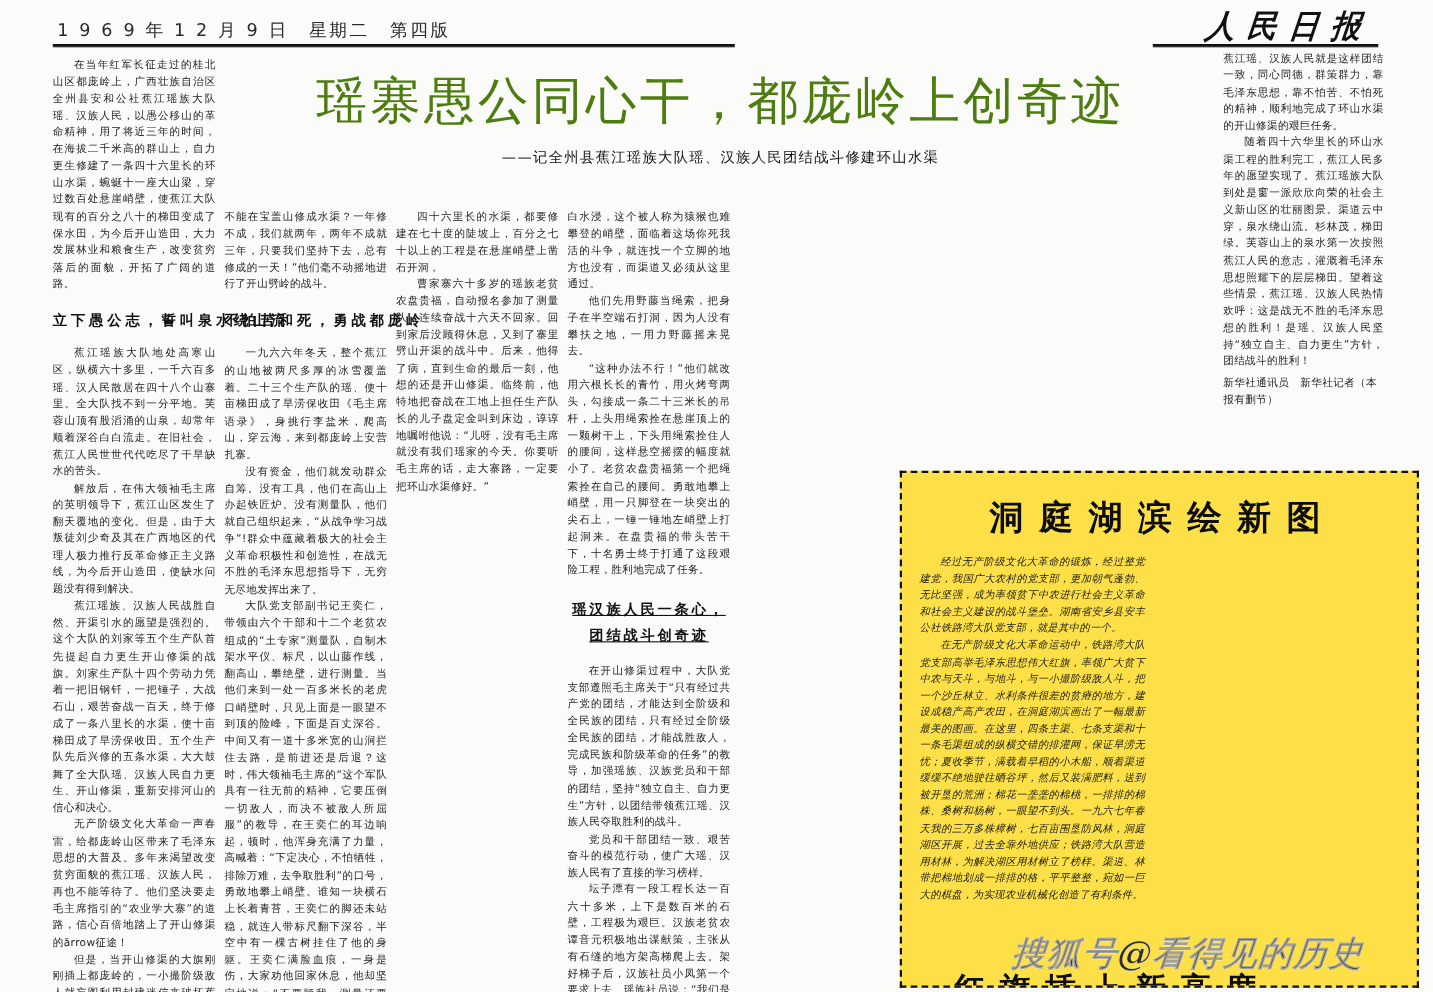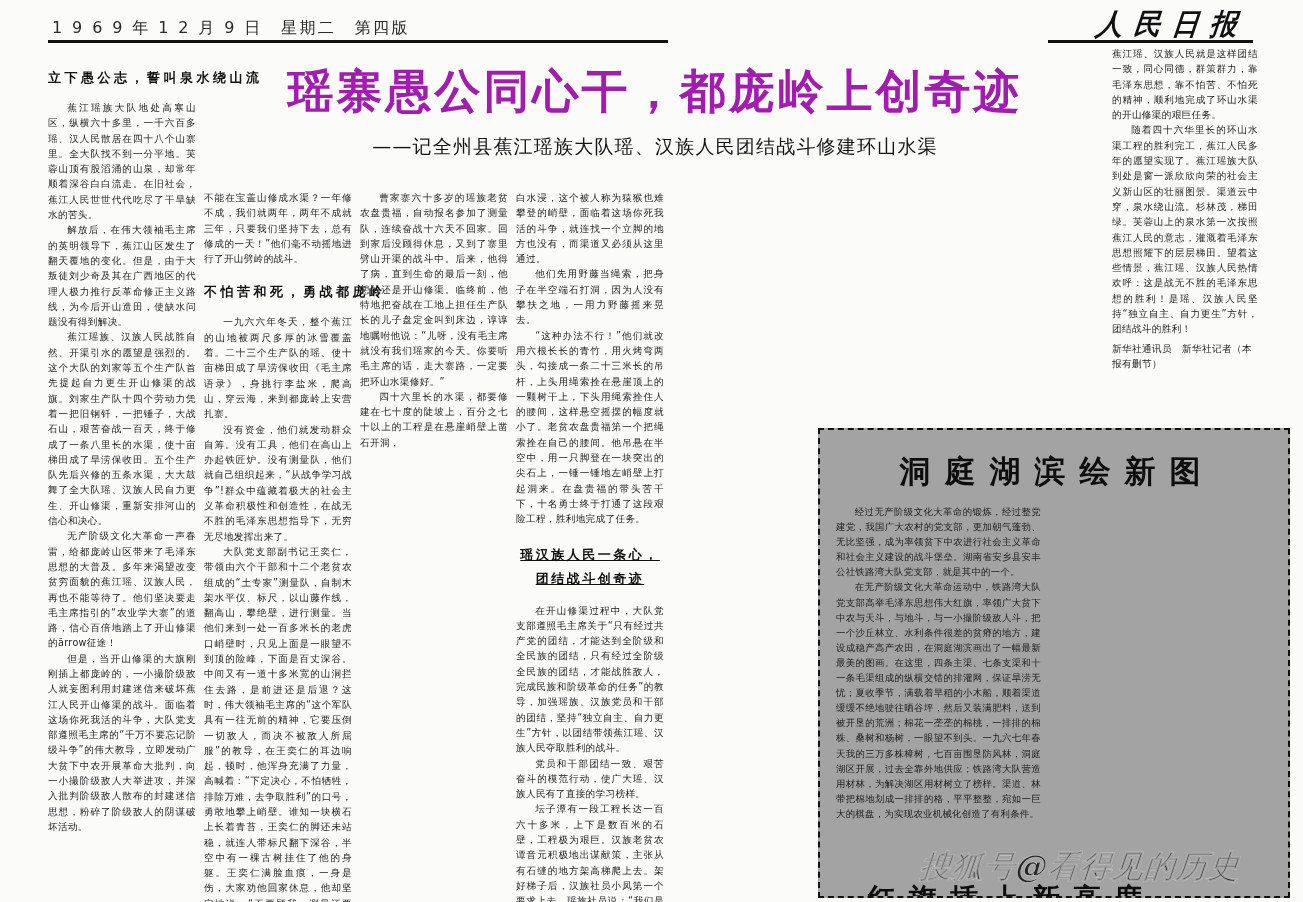--- a/index.html
+++ b/index.html
@@ -126,47 +126,47 @@
   
   .headline-block {
     position: absolute;
     left: 205px;
     top: 62px;
     width: 900px;
     text-align: center;
   }
   .headline {
     font-size: 46px;
-    font-weight: bold;
+    font-weight: normal;
     letter-spacing: 3px;
-    color: #a21caf;
+    color: #4d7c0f;
     line-height: 58px;
     white-space: nowrap;
     font-family: "DejaVu Sans", "Liberation Sans", sans-serif;
   }
   .subhead {
     margin-top: 14px;
-    font-size: 19px;
+    font-size: 13px;
     letter-spacing: 1.2px;
     color: #141414;
     white-space: nowrap;
     font-weight: 500;
   }
 
   
   .boxed {
     position: absolute;
     left: 818px;
     top: 428px;
     width: 472px;
     height: 470px;
     border: 2.5px dashed #111;
     box-sizing: border-box;
     padding: 16px 16px 8px 16px;
-    background: #a3a3a3;
+    background: #fde047;
     overflow: hidden;
   }
   .box-title {
     text-align: center;
     font-size: 31px;
     font-weight: bold;
     letter-spacing: 14px;
     color: #0d0d0d;
     margin: 6px 0 14px 6px;
     line-height: 38px;
@@ -181,21 +181,21 @@
   }
   .box-text {
     font-size: 9.4px;
     line-height: 15.1px;
     text-align: justify;
     text-align-last: left;
     letter-spacing: 0.3px;
     color: #1c1c1c;
     margin: 0;
   }
-  .box-text.indent { text-indent: 2em; }
+  .box-text.indent { text-indent: 2em; font-style: italic; }
 
   
   .box-bottom-head {
     position: absolute;
     left: 48px;
     bottom: -22px;
     font-size: 28px;
     font-weight: bold;
     letter-spacing: 13px;
     color: #0d0d0d;
@@ -230,46 +230,47 @@
     <div class="rule-left"></div>
     <div class="rule-right"></div>
   </div>
 
   <div class="headline-block">
     <div class="headline">瑶寨愚公同心干，都庞岭上创奇迹</div>
     <div class="subhead">——记全州县蕉江瑶族大队瑶、汉族人民团结战斗修建环山水渠</div>
   </div>
 
   <div class="col col-1">
+    <p class="ptext indent">在当年红军长征走过的桂北山区都庞岭上，广西壮族自治区全州县安和公社蕉江瑶族大队瑶、汉族人民，以愚公移山的革命精神，用了将近三年的时间，在海拔二千米高的群山上，自力更生修建了一条四十六里长的环山水渠，蜿蜒十一座大山梁，穿过数百处悬崖峭壁，使蕉江大队现有的百分之八十的梯田变成了保水田，为今后开山造田，大力发展林业和粮食生产，改变贫穷落后的面貌，开拓了广阔的道路。</p>
     <div class="sub-head">立下愚公志，誓叫泉水绕山流</div>
     <p class="ptext indent">蕉江瑶族大队地处高寒山区，纵横六十多里，一千六百多瑶、汉人民散居在四十八个山寨里。全大队找不到一分平地。芙蓉山顶有股滔涌的山泉，却常年顺着深谷白白流走。在旧社会，蕉江人民世世代代吃尽了干旱缺水的苦头。</p>
     <p class="ptext indent">解放后，在伟大领袖毛主席的英明领导下，蕉江山区发生了翻天覆地的变化。但是，由于大叛徒刘少奇及其在广西地区的代理人极力推行反革命修正主义路线，为今后开山造田，使缺水问题没有得到解决。</p>
     <p class="ptext indent">蕉江瑶族、汉族人民战胜自然、开渠引水的愿望是强烈的。这个大队的刘家等五个生产队首先提起自力更生开山修渠的战旗。刘家生产队十四个劳动力凭着一把旧钢钎，一把锤子，大战石山，艰苦奋战一百天，终于修成了一条八里长的水渠，使十亩梯田成了旱涝保收田。五个生产队先后兴修的五条水渠，大大鼓舞了全大队瑶、汉族人民自力更生、开山修渠，重新安排河山的信心和决心。</p>
     <p class="ptext indent">无产阶级文化大革命一声春雷，给都庞岭山区带来了毛泽东思想的大普及。多年来渴望改变贫穷面貌的蕉江瑶、汉族人民，再也不能等待了。他们坚决要走毛主席指引的“农业学大寨”的道路，信心百倍地踏上了开山修渠的ărrow征途！</p>
     <p class="ptext indent">但是，当开山修渠的大旗刚刚插上都庞岭的，一小撮阶级敌人就妄图利用封建迷信来破坏蕉江人民开山修渠的战斗。面临着这场你死我活的斗争，大队党支部遵照毛主席的“千万不要忘记阶级斗争”的伟大教导，立即发动广大贫下中农开展革命大批判，向一小撮阶级敌人大举进攻，并深入批判阶级敌人散布的封建迷信思想，粉碎了阶级敌人的阴谋破坏活动。</p>
 
   </div>
 
   <div class="col col-2">
     <p class="ptext">不能在宝盖山修成水渠？一年修不成，我们就两年，两年不成就三年，只要我们坚持下去，总有修成的一天！”他们毫不动摇地进行了开山劈岭的战斗。</p>
     <div class="sub-head">不怕苦和死，勇战都庞岭</div>
     <p class="ptext indent">一九六六年冬天，整个蕉江的山地被两尺多厚的冰雪覆盖着。二十三个生产队的瑶、使十亩梯田成了旱涝保收田《毛主席语录》，身挑行李盐米，爬高山，穿云海，来到都庞岭上安营扎寨。</p>
     <p class="ptext indent">没有资金，他们就发动群众自筹。没有工具，他们在高山上办起铁匠炉。没有测量队，他们就自己组织起来，“从战争学习战争”!群众中蕴藏着极大的社会主义革命积极性和创造性，在战无不胜的毛泽东思想指导下，无穷无尽地发挥出来了。</p>
     <p class="ptext indent">大队党支部副书记王奕仁，带领由六个干部和十二个老贫农组成的“土专家”测量队，自制木架水平仪、标尺，以山藤作线，翻高山，攀绝壁，进行测量。当他们来到一处一百多米长的老虎口峭壁时，只见上面是一眼望不到顶的险峰，下面是百丈深谷。中间又有一道十多米宽的山涧拦住去路，是前进还是后退？这时，伟大领袖毛主席的“这个军队具有一往无前的精神，它要压倒一切敌人，而决不被敌人所屈服”的教导，在王奕仁的耳边响起，顿时，他浑身充满了力量，高喊着：“下定决心，不怕牺牲，排除万难，去争取胜利”的口号，勇敢地攀上峭壁。谁知一块横石上长着青苔，王奕仁的脚还未站稳，就连人带标尺翻下深谷，半空中有一棵古树挂住了他的身躯。王奕仁满脸血痕，一身是伤，大家劝他回家休息，他却坚定地说：“不要顾我，测量还要紧。”同志们劝他也扭好伤口，但是，他毫不在意，坚持测量到底。</p>
   </div>
 
   <div class="col col-3">
+    <p class="ptext indent">四十六里长的水渠，都要修建在七十度的陡坡上，百分之七十以上的工程是在悬崖峭壁上凿石开洞，</p>
     <p class="ptext indent">曹家寨六十多岁的瑶族老贫农盘贵福，自动报名参加了测量队，连续奋战十六天不回家。回到家后没顾得休息，又到了寨里劈山开渠的战斗中。后来，他得了病，直到生命的最后一刻，他想的还是开山修渠。临终前，他特地把奋战在工地上担任生产队长的儿子盘定金叫到床边，谆谆地嘱咐他说：“儿呀，没有毛主席就没有我们瑶家的今天。你要听毛主席的话，走大寨路，一定要把环山水渠修好。”</p>
-    <p class="ptext indent">四十六里长的水渠，都要修建在七十度的陡坡上，百分之七十以上的工程是在悬崖峭壁上凿石开洞，</p>
   </div>
 
   <div class="col col-4">
     <p class="ptext">白水浸，这个被人称为猿猴也难攀登的峭壁，面临着这场你死我活的斗争，就连找一个立脚的地方也没有，而渠道又必须从这里通过。</p>
     <p class="ptext indent">他们先用野藤当绳索，把身子在半空端石打洞，因为人没有攀扶之地，一用力野藤摇来晃去。</p>
-    <p class="ptext indent">“这种办法不行！”他们就改用六根长长的青竹，用火烤弯两头，勾接成一条二十三米长的吊杆，上头用绳索拴在悬崖顶上的一颗树干上，下头用绳索拴住人的腰间，这样悬空摇摆的幅度就小了。老贫农盘贵福第一个把绳索拴在自己的腰间。他吊悬在半空中，用一只脚登在一块突出的尖石上，一锤一锤地左峭壁上打起洞来。在盘贵福的带头苦干下，十名勇士终于打通了这段艰险工程，胜利地完成了任务。</p>
+    <p class="ptext indent">“这种办法不行！”他们就改用六根长长的青竹，用火烤弯两头，勾接成一条二十三米长的吊杆，上头用绳索拴在悬崖顶上的一颗树干上，下头用绳索拴住人的腰间，这样悬空摇摆的幅度就小了。老贫农盘贵福第一个把绳索拴在自己的腰间。勇敢地攀上峭壁，用一只脚登在一块突出的尖石上，一锤一锤地左峭壁上打起洞来。在盘贵福的带头苦干下，十名勇士终于打通了这段艰险工程，胜利地完成了任务。</p>
     <div class="sub-head two-line">
       <span>瑶汉族人民一条心，</span><br>
       <span>团结战斗创奇迹</span>
     </div>
     <p class="ptext indent">在开山修渠过程中，大队党支部遵照毛主席关于“只有经过共产党的团结，才能达到全阶级和全民族的团结，只有经过全阶级全民族的团结，才能战胜敌人，完成民族和阶级革命的任务”的教导，加强瑶族、汉族党员和干部的团结，坚持“独立自主、自力更生”方针，以团结带领蕉江瑶、汉族人民夺取胜利的战斗。</p>
     <p class="ptext indent">党员和干部团结一致、艰苦奋斗的模范行动，使广大瑶、汉族人民有了直接的学习榜样。</p>
     <p class="ptext indent">坛子潭有一段工程长达一百六十多米，上下是数百米的石壁，工程极为艰巨。汉族老贫农谭音元积极地出谋献策，主张从有石缝的地方架高梯爬上去。架好梯子后，汉族社员小凤第一个要求上去。瑶族社员说：“我们是东道主，还是我上。”说完，就很快爬上了梯顶。由于梯高坡陡，加上小凤抡锤用力过猛，梯身突然一歪向山下倒去。在这危险的时刻，守在梯下的汉族社员谭音元、黄长江不顾个人安危，死死抱住梯身。小凤及时抓住了崖壁上一块石角，才使梯子没有倒下去。</p>
   </div>
 
   <div class="col col-8">

